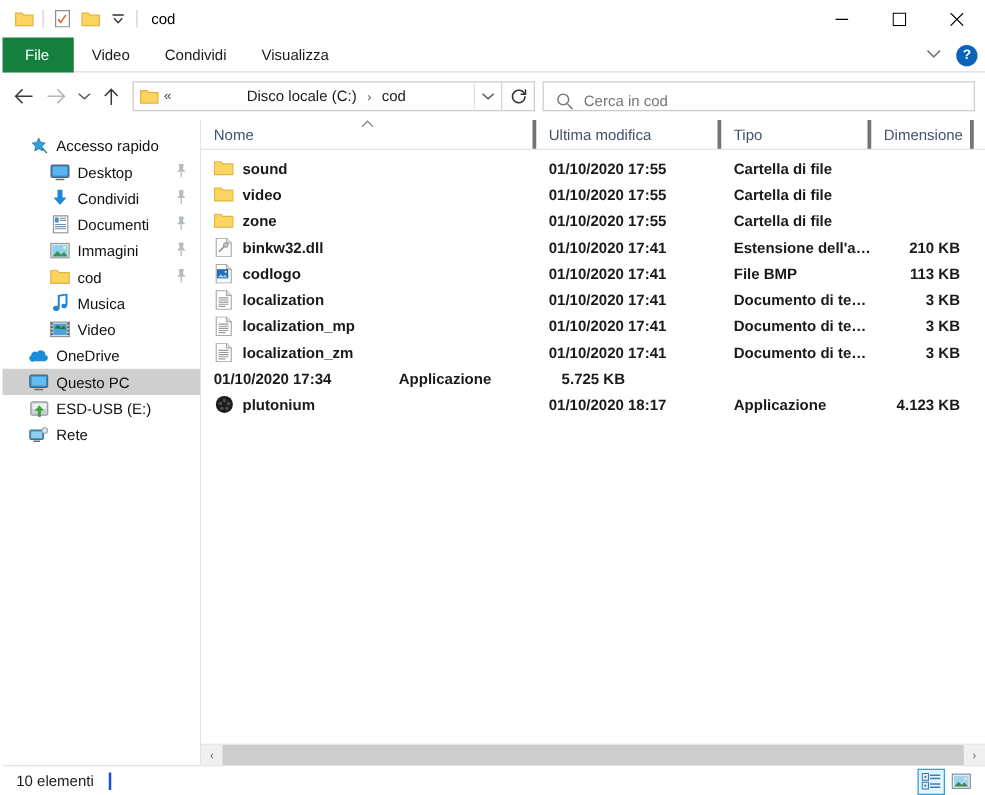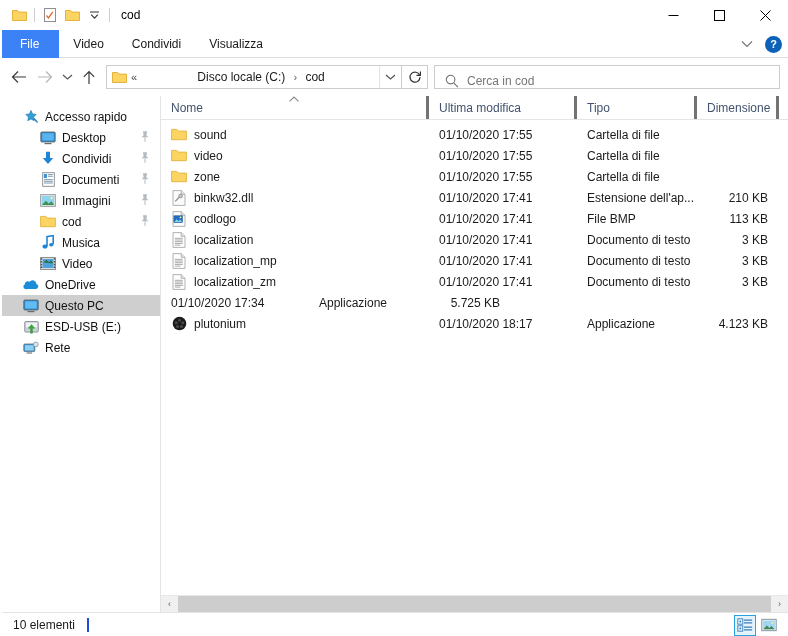--- a/index.html
+++ b/index.html
@@ -55,21 +55,21 @@
     border-bottom: 1px solid #dcdcdc;
     position: relative;
   }
   .tab {
     display: flex; align-items: center;
     padding: 0 14px;
     font-size: 12px; color: #1a1a1a;
     height: 28px;
   }
   .tab.file {
-    background: #3b82f6; color: #ffffff;
+    background: #15803d; color: #ffffff;
     padding: 0 20px;
   }
   .ribbon-right {
     position: absolute; right: 6px; top: 0;
     height: 28px; display: flex; align-items: center; gap: 8px;
   }
   .chev-collapse { color: #555; font-size: 11px; padding: 0 4px; }
   .help-btn {
     width: 17px; height: 17px; border-radius: 50%;
     background: #0b62b8; color: #fff;
@@ -196,20 +196,21 @@
   .col-type { flex: 0 0 120px; }
   .col-size { flex: 0 0 82px; }
   .sortcaret {
     position: absolute; left: 50%; top: 0px;
     transform: translateX(-50%);
     font-size: 9px; color: #7a7a7a; line-height: 7px;
   }
   .rows {
     flex: 1 1 auto; overflow: hidden;
     padding-top: 4px;
+    font-weight: bold;
   }
   .row {
     height: 21px;
     display: flex; align-items: center;
     font-size: 12px; color: #1a1a1a;
     white-space: nowrap;
   }
   .cell-name {
     flex: 0 0 268px; display: flex; align-items: center;
     padding-left: 10px; overflow: hidden;

